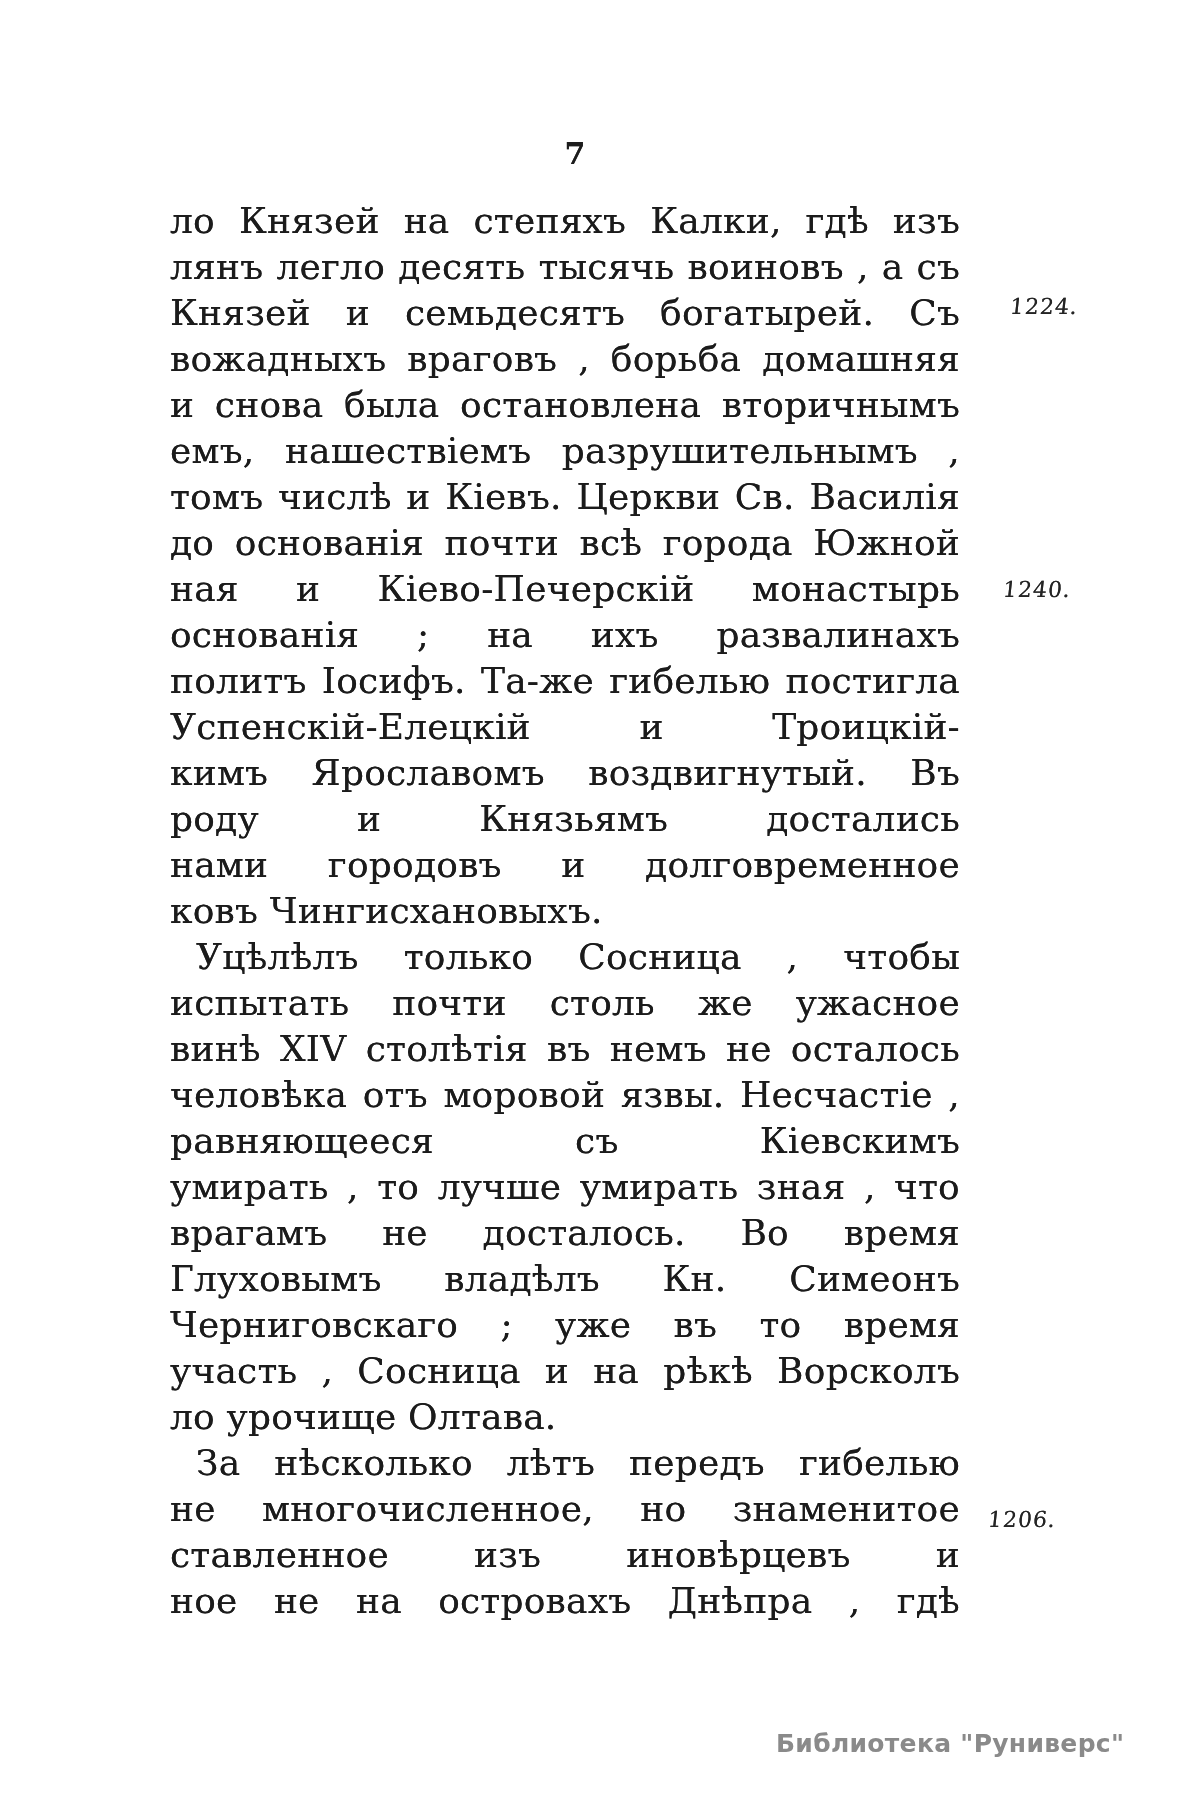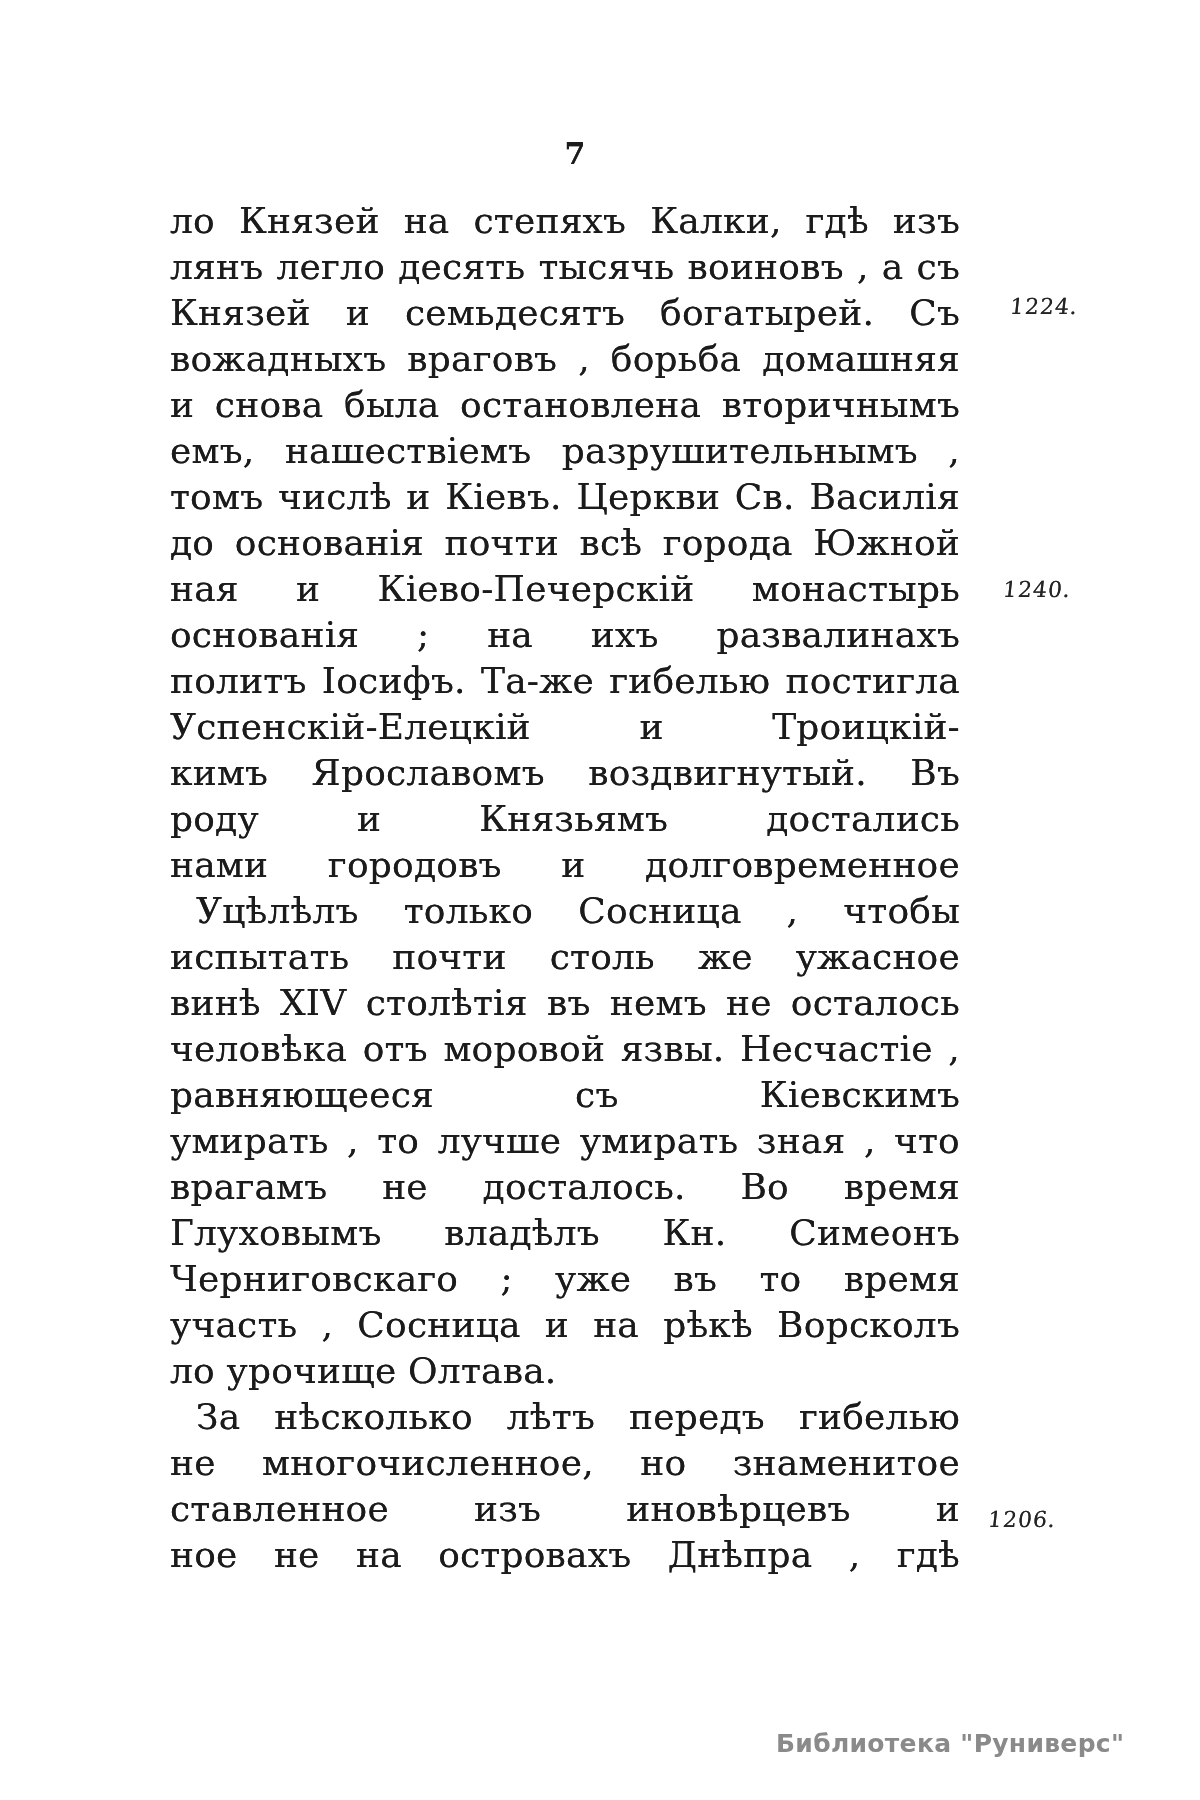--- a/index.html
+++ b/index.html
@@ -83,20 +83,21 @@
       <div class="line">емъ, нашествіемъ разрушительнымъ , испепелившимъ</div>
       <div class="line">томъ числѣ и Кіевъ. Церкви Св. Василія , Десятин-</div>
       <div class="line">до основанія почти всѣ города Южной Руси , а въ</div>
       <div class="line">ная и Кіево-Печерскій монастырь разорены были до</div>
       <div class="line">основанія ; на ихъ развалинахъ умерщвленъ Митро-</div>
       <div class="line">политъ Іосифъ. Та-же гибелью постигла монастыри</div>
       <div class="line">Успенскій-Елецкій и Троицкій-Ильинскій въ Черни-</div>
       <div class="line">кимъ Ярославомъ воздвигнутый. Въ удѣлъ всему на-</div>
       <div class="line">роду и Князьямъ достались властвованіе надъ развали-</div>
       <div class="line">нами городовъ и долговременное рабство у потом-</div>
+      <div class="line endline">ковъ Чингисхановыхъ.</div>
       <div class="line indent">Уцѣлѣлъ только Сосница , чтобы черезъ столѣтіе</div>
       <div class="line">испытать почти столь же ужасное бѣдствіе: въ поло-</div>
       <div class="line">винѣ XIV столѣтія въ немъ не осталось ни одного</div>
       <div class="line">человѣка отъ моровой язвы. Несчастіе , конечно , не-</div>
       <div class="line">равняющееся съ Кіевскимъ опустошеніемъ: ибо, если</div>
       <div class="line">умирать , то лучше умирать зная , что наше добро</div>
       <div class="line">врагамъ не досталось. Во время нашествія Татаръ ,</div>
       <div class="line">Глуховымъ владѣлъ Кн. Симеонъ Михайловичъ, сынъ</div>
       <div class="line">Черниговскаго ; уже въ то время существовали Ло-</div>
       <div class="line">участь , Сосница и на рѣкѣ Ворсколъ извѣстно бы-</div>

